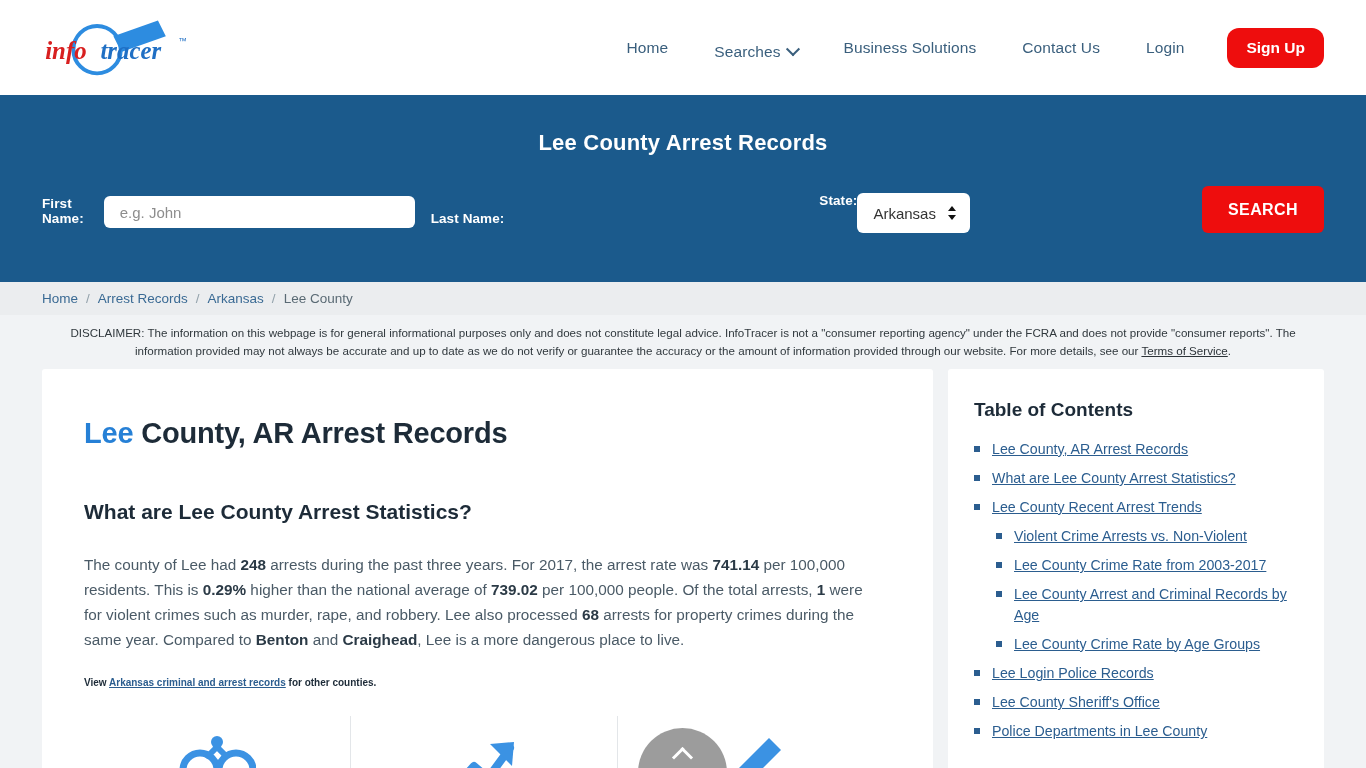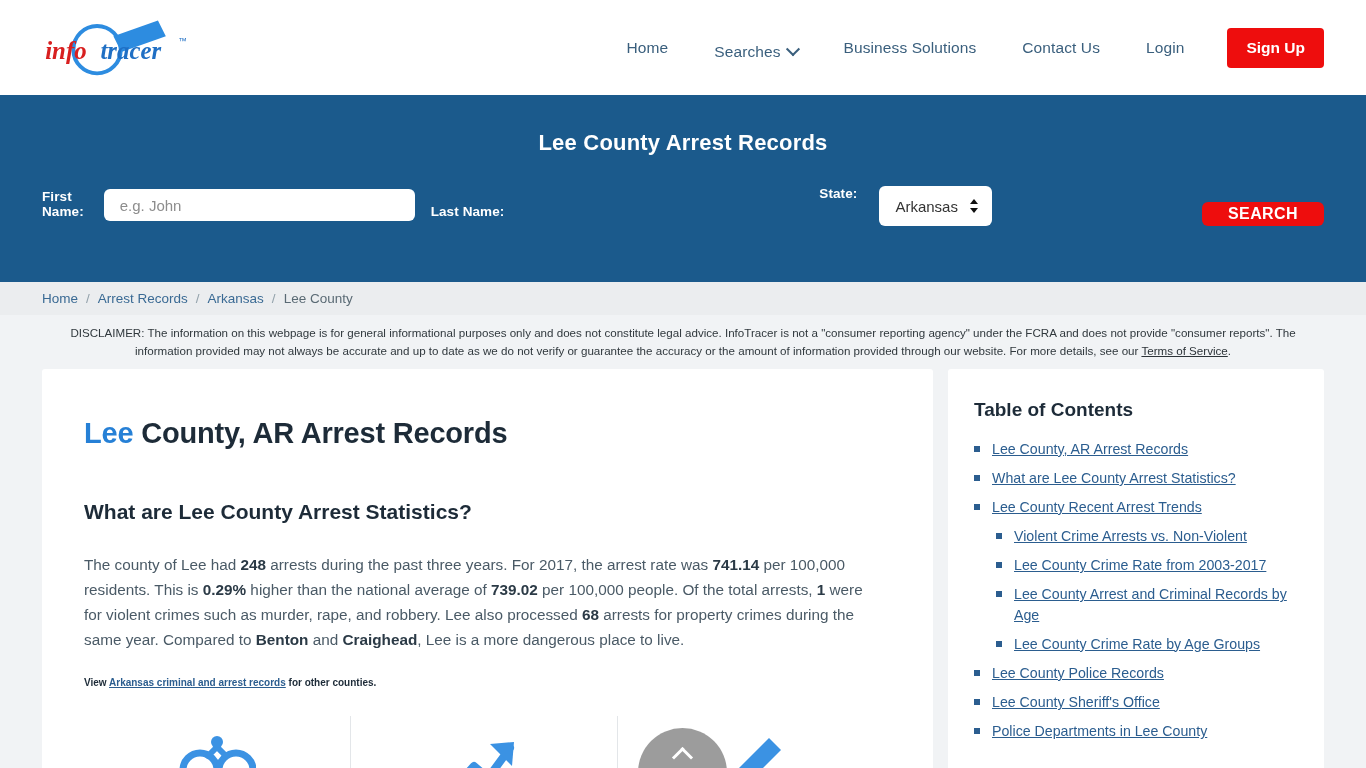--- a/index.html
+++ b/index.html
@@ -41,21 +41,21 @@
     border-bottom: 2px solid #3a5f7d;
     transform: rotate(45deg) translate(-2px,-2px);
     display: inline-block;
   }
   .signup-btn {
     background: #ee0d0d;
     color: #fff;
     font-size: 15.5px;
     font-weight: 700;
     border: none;
-    border-radius: 4px;
+    border-radius: 12px;
     padding: 11px 19px;
     margin-left: 20px;
     cursor: pointer;
     font-family: inherit;
   }
 
   
   .search-band {
     background: #1b5a8c;
     padding: 22px 42px 26px 42px;
@@ -70,21 +70,21 @@
     letter-spacing: .2px;
   }
   .search-row {
     display: flex;
     align-items: flex-end;
     gap: 16px;
   }
   .field { display: flex; }
   .field.first { width: 378px; }
   .field.last  { width: 378px; }
-  .field.state { width: 372px; gap: 22px; }
+  .field.state { width: 372px; }
   .field-label {
     color: #ffffff;
     font-size: 13.5px;
     font-weight: 700;
     margin-bottom: 7px;
     letter-spacing: .1px;
   }
   .field-input {
     height: 32px;
     border: none;
@@ -123,21 +123,21 @@
   }
   .spin-arrows i {
     width: 0; height: 0;
     border-left: 4px solid transparent;
     border-right: 4px solid transparent;
     display: block;
   }
   .spin-arrows i.up   { border-bottom: 5px solid #111; }
   .spin-arrows i.down { border-top: 5px solid #111; }
   .search-btn {
-    height: 24px;
+    height: 47px;
     min-width: 122px;
     background: #ee0d0d;
     color: #fff;
     border: none;
     border-radius: 6px;
     font-size: 16px;
     font-weight: 700;
     letter-spacing: .4px;
     cursor: pointer;
     font-family: inherit;
@@ -435,21 +435,21 @@
       <li class="toc-item sub">
         <span class="bullet"></span>
         <a class="toc-link">Lee County Arrest and Criminal Records by Age</a>
       </li>
       <li class="toc-item sub">
         <span class="bullet"></span>
         <a class="toc-link">Lee County Crime Rate by Age Groups</a>
       </li>
       <li class="toc-item">
         <span class="bullet"></span>
-        <a class="toc-link">Lee County Police Records</a>
+        <a class="toc-link">Lee Login Police Records</a>
       </li>
       <li class="toc-item">
         <span class="bullet"></span>
         <a class="toc-link">Lee County Sheriff's Office</a>
       </li>
       <li class="toc-item">
         <span class="bullet"></span>
         <a class="toc-link">Police Departments in Lee County</a>
       </li>
     </ul>

